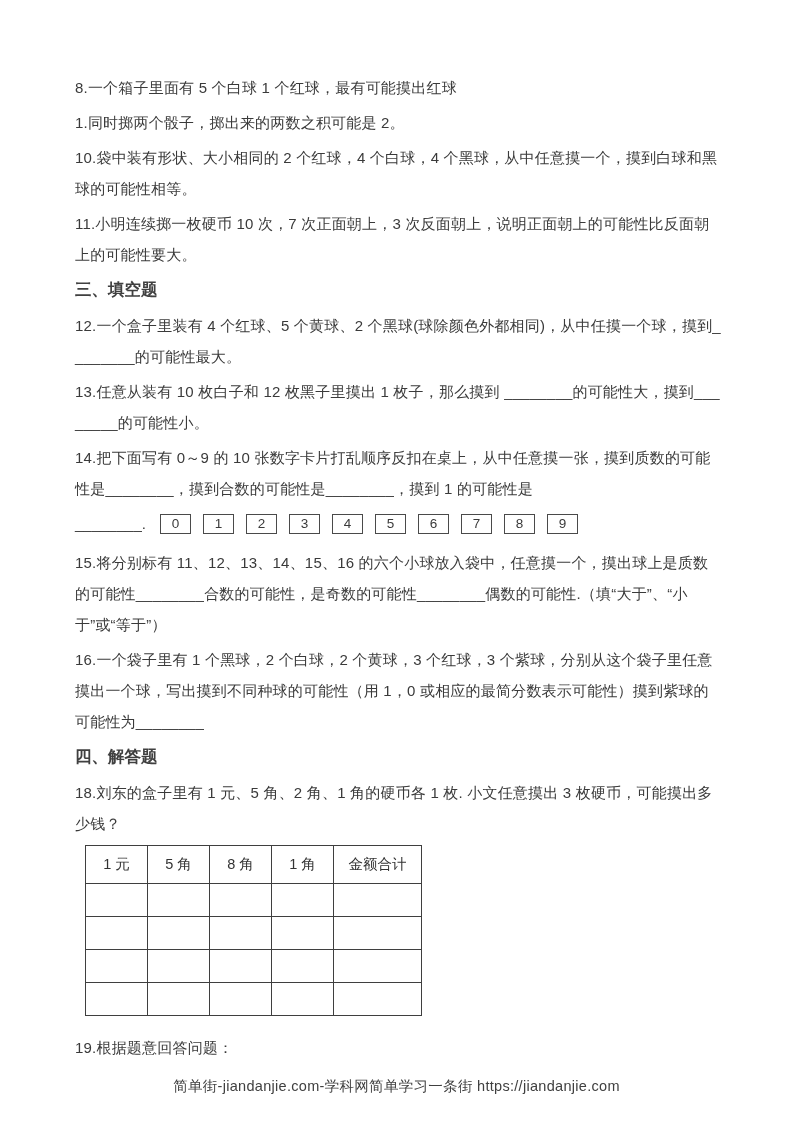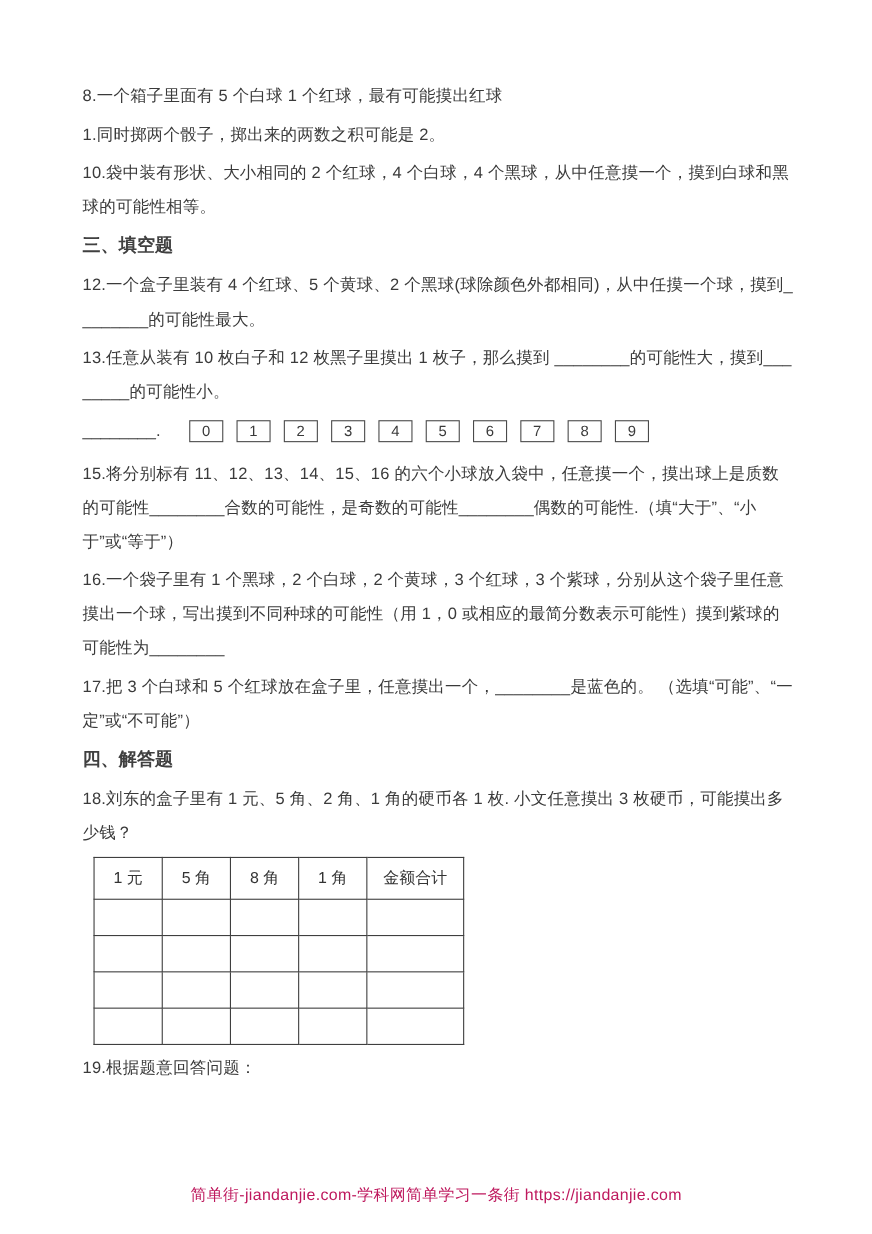--- a/index.html
+++ b/index.html
@@ -39,93 +39,94 @@
     color: #404040;
   }
   .cards-row {
     margin: 2px 0 8px 0;
     font-size: 15px;
     line-height: 31px;
     display: flex;
     align-items: center;
   }
   .blank-lead {
-    margin-right: 26px;
+    margin-right: 14px;
   }
   .card {
     display: inline-block;
     box-sizing: border-box;
     width: 31px;
     height: 20px;
     line-height: 17px;
     border: 1.5px solid #4a4a4a;
     text-align: center;
     font-size: 13.5px;
     margin-right: 12px;
     color: #3a3a3a;
   }
   .coin-table {
     border-collapse: collapse;
     table-layout: fixed;
-    margin: 6px 0 5px 10px;
+    margin: 6px 0 16px 10px;
     padding-left: 12px;
   }
   .coin-table th, .coin-table td {
     border: 1.5px solid #3f3f3f;
     box-sizing: border-box;
     font-size: 14.5px;
     font-weight: normal;
     color: #333333;
     text-align: center;
     padding: 0;
   }
   .coin-table th { height: 38px; }
   .coin-table td { height: 33px; }
   .footer {
     position: absolute;
     left: 0;
     bottom: 26px;
     width: 793px;
     text-align: center;
     font-size: 14.5px;
-    color: #be185d;
+    color: #404040;
     letter-spacing: 0.3px;
   }
 </style>
 </head>
 <body>
 
 <div class="page">
 
   <p class="q">8.一个箱子里面有 5 个白球 1 个红球，最有可能摸出红球</p>
   <p class="q">1.同时掷两个骰子，掷出来的两数之积可能是 2。</p>
   <p class="q">10.袋中装有形状、大小相同的 2 个红球，4 个白球，4 个黑球，从中任意摸一个，摸到白球和黑球的可能性相等。</p>
+  <p class="q">11.小明连续掷一枚硬币 10 次，7 次正面朝上，3 次反面朝上，说明正面朝上的可能性比反面朝上的可能性要大。</p>
 
   <h3 class="section">三、填空题</h3>
 
   <p class="q">12.一个盒子里装有 4 个红球、5 个黄球、2 个黑球(球除颜色外都相同)，从中任摸一个球，摸到________的可能性最大。</p>
   <p class="q">13.任意从装有 10 枚白子和 12 枚黑子里摸出 1 枚子，那么摸到 ________的可能性大，摸到________的可能性小。</p>
+  <p class="q">14.把下面写有 0～9 的 10 张数字卡片打乱顺序反扣在桌上，从中任意摸一张，摸到质数的可能性是________，摸到合数的可能性是________，摸到 1 的可能性是</p>
 
   <div class="cards-row">
     <span class="blank-lead">________.</span>
     <span class="card">0</span>
     <span class="card">1</span>
     <span class="card">2</span>
     <span class="card">3</span>
     <span class="card">4</span>
     <span class="card">5</span>
     <span class="card">6</span>
     <span class="card">7</span>
     <span class="card">8</span>
     <span class="card">9</span>
   </div>
 
   <p class="q">15.将分别标有 11、12、13、14、15、16 的六个小球放入袋中，任意摸一个，摸出球上是质数的可能性________合数的可能性，是奇数的可能性________偶数的可能性.（填“大于”、“小于”或“等于”）</p>
   <p class="q">16.一个袋子里有 1 个黑球，2 个白球，2 个黄球，3 个红球，3 个紫球，分别从这个袋子里任意摸出一个球，写出摸到不同种球的可能性（用 1，0 或相应的最简分数表示可能性）摸到紫球的可能性为________</p>
-  <p class="q">17.把 3 个白球和 5 个红球放在盒子里，任意摸出一个，________是蓝色的。  （选填“可能”、“一定”或“不可能”）</p>
 
   <h3 class="section">四、解答题</h3>
 
   <p class="q">18.刘东的盒子里有 1 元、5 角、2 角、1 角的硬币各 1 枚. 小文任意摸出 3 枚硬币，可能摸出多少钱？</p>
 
   <table class="coin-table">
     <colgroup>
       <col style="width:62px">
         <col style="width:62px">
         <col style="width:62px">

